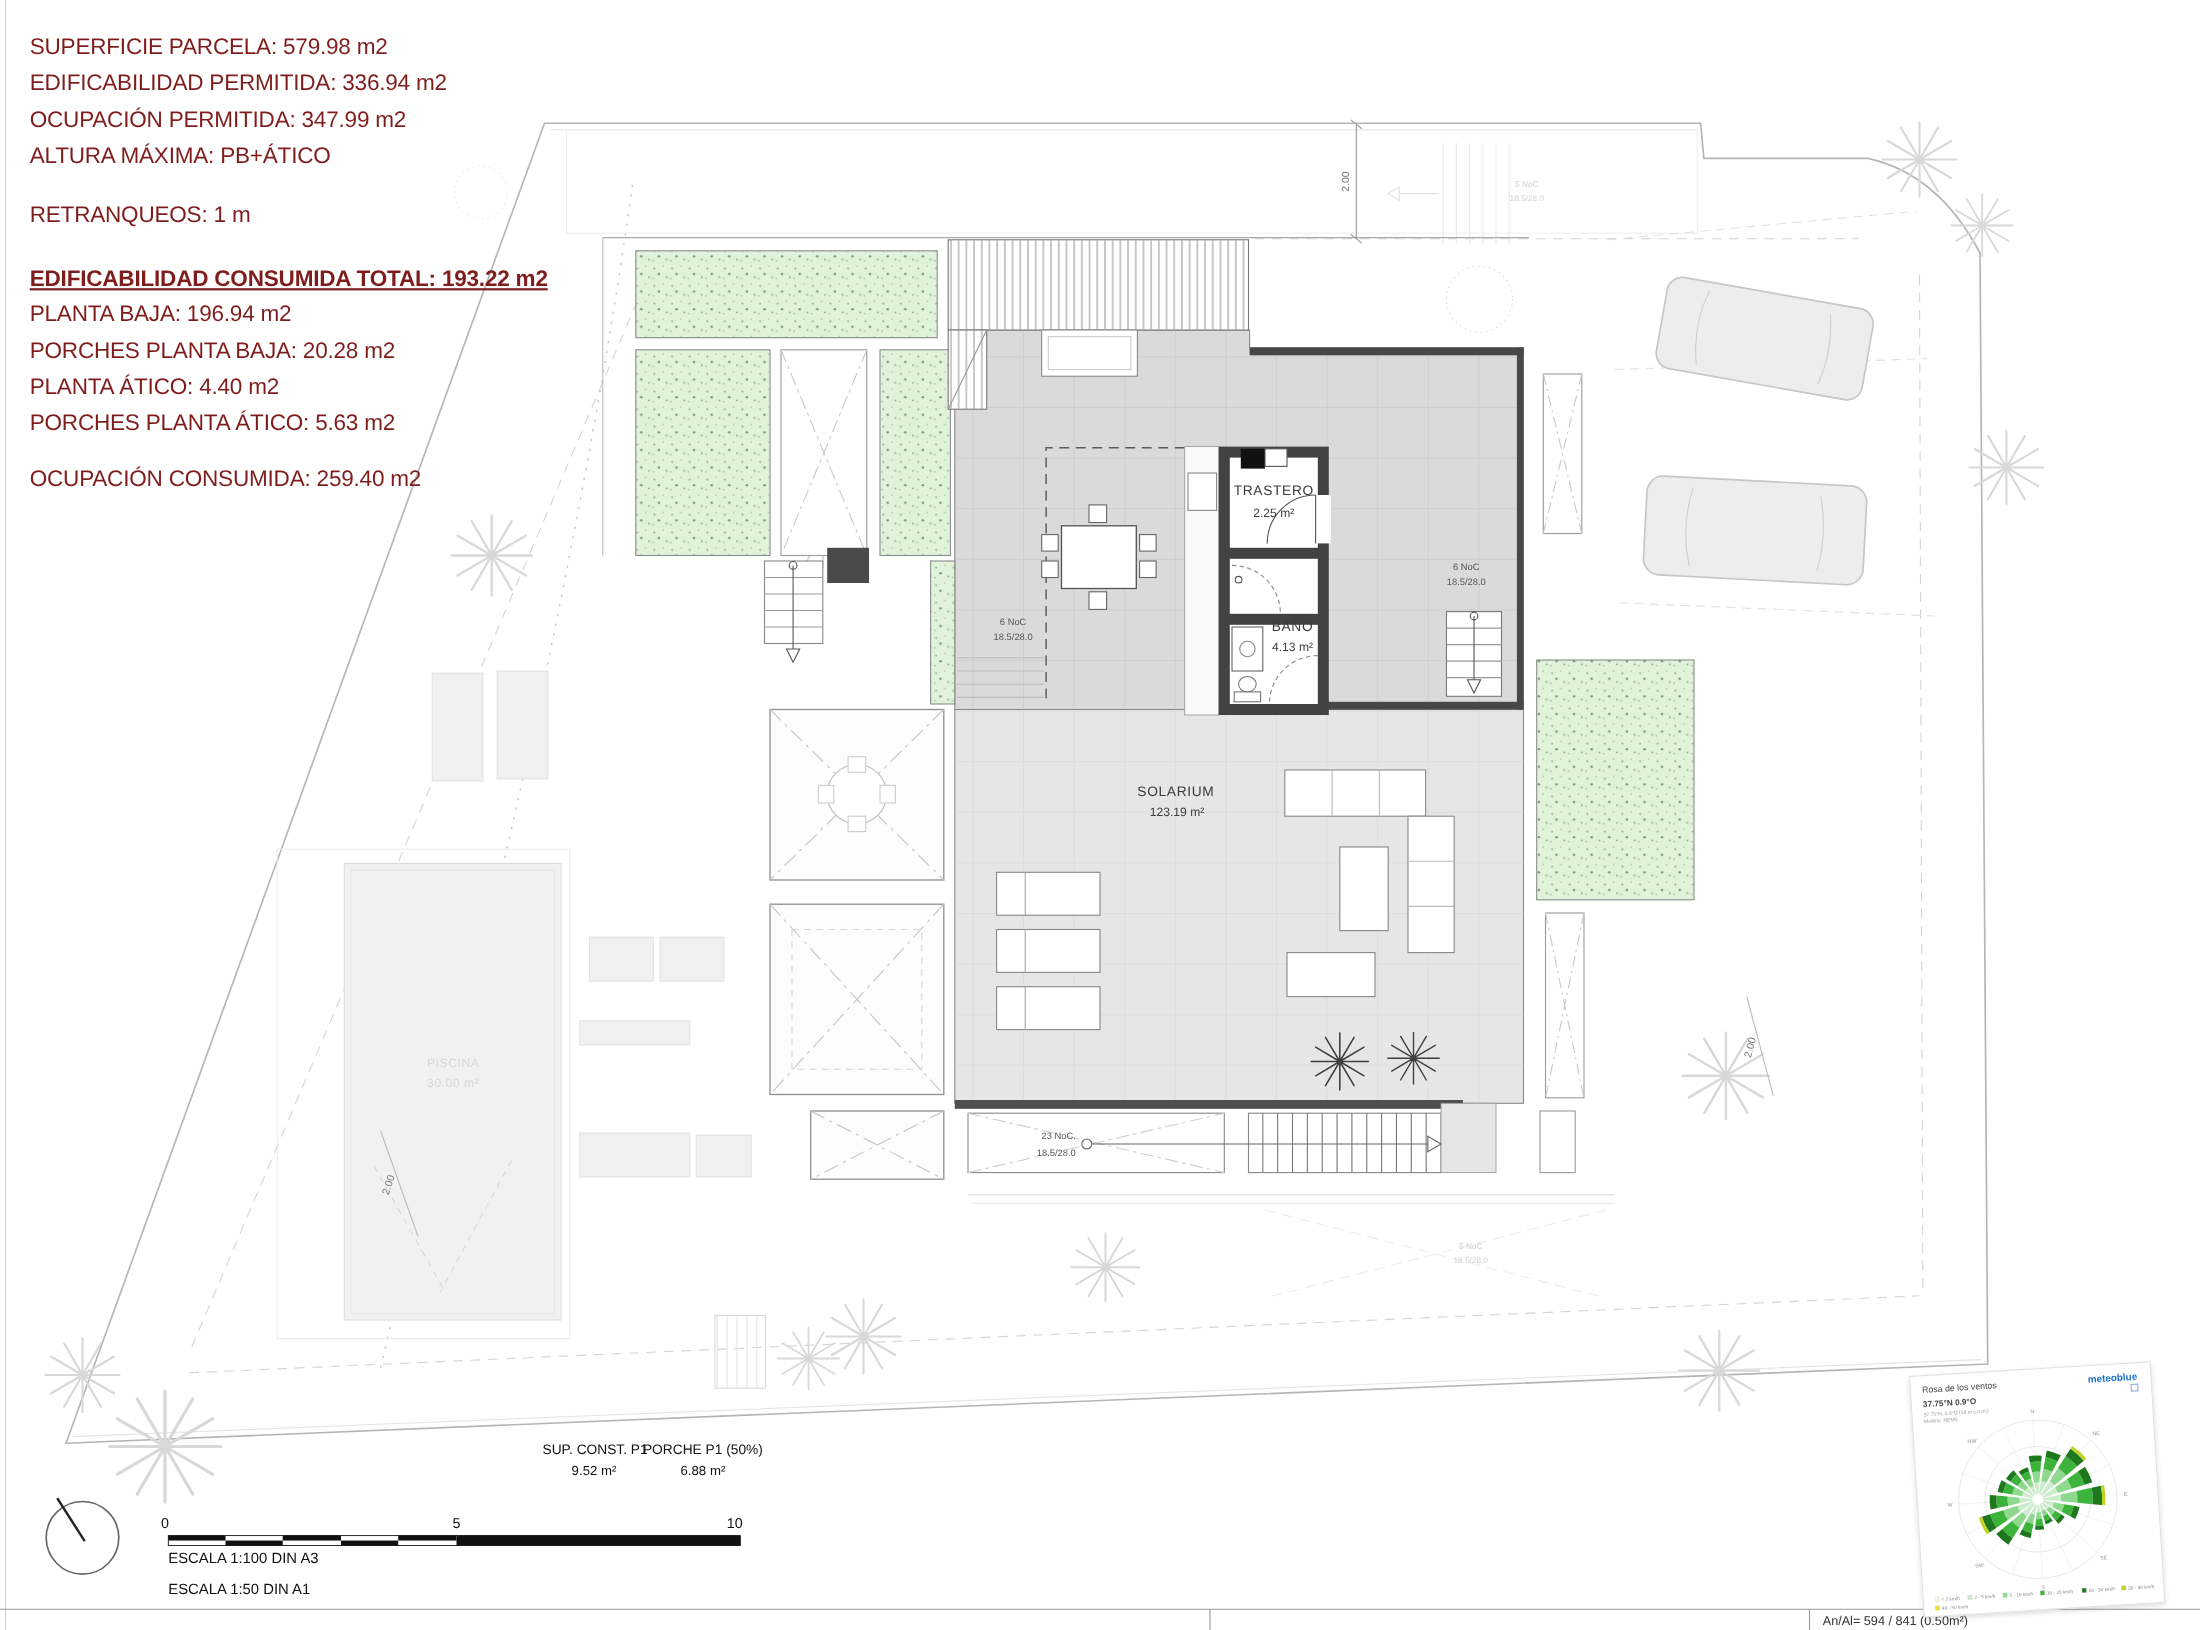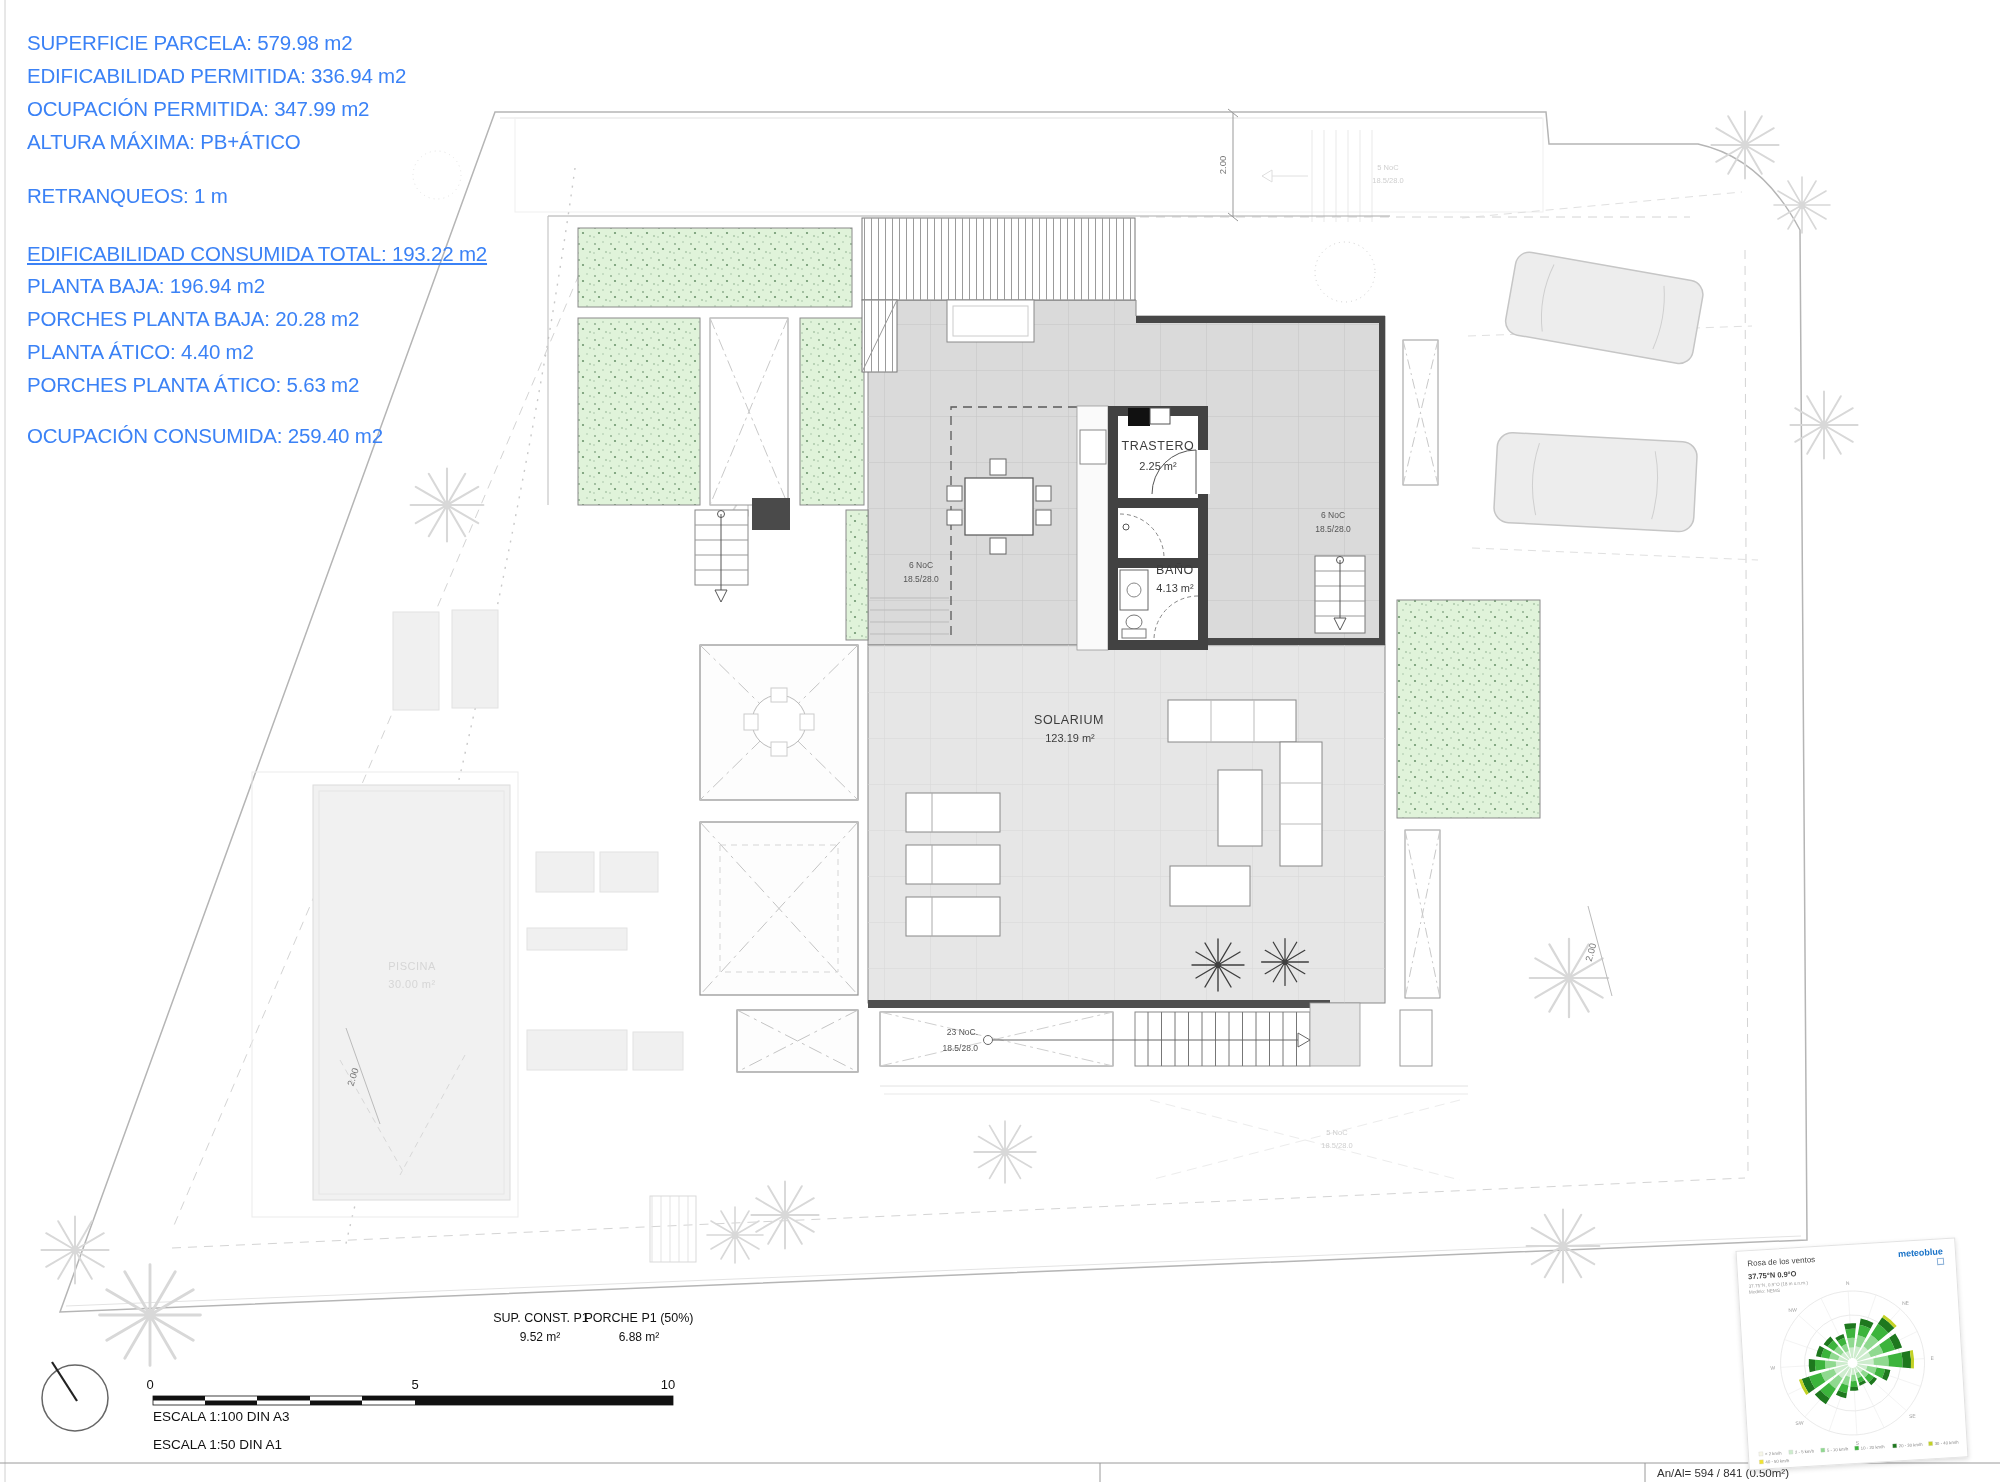--- a/index.html
+++ b/index.html
@@ -1,21 +1,21 @@
 <!DOCTYPE html>
 <html><head>
 <meta charset="utf-8">
 <style>
   html,body{margin:0;padding:0;background:#fff;}
   #stage{position:relative;width:2000px;height:1482px;background:#ffffff;overflow:hidden;
          font-family:"Liberation Sans",sans-serif;}
   svg{font-family:"Liberation Sans",sans-serif;}
   #plansvg{position:absolute;left:0;top:0;}
-  .il{position:absolute;left:27px;font-size:20.5px;color:#3b82f6;white-space:nowrap;letter-spacing:-0.2px;}
-  .il.b{font-weight:400;text-decoration:underline;}
+  .il{position:absolute;left:27px;font-size:20.5px;color:#7f1d1d;white-space:nowrap;letter-spacing:-0.2px;}
+  .il.b{font-weight:700;text-decoration:underline;}
   .roomname{font-size:12.5px;fill:#3c3c3c;letter-spacing:.6px;}
   .roomarea{font-size:11px;fill:#3c3c3c;}
   .stairlab{font-size:8.5px;fill:#555;}
   .faintlab{font-size:7.5px;fill:#cfcfcf;}
   .dimlab{font-size:9.5px;fill:#777;}
   .poollab{font-size:11px;fill:#d6d6d6;letter-spacing:.5px;}
   .botlab{font-size:12.5px;fill:#111;}
   .botval{font-size:12px;fill:#111;}
   .scnum{font-size:13px;fill:#111;}
   .esc{font-size:13.5px;fill:#111;}

